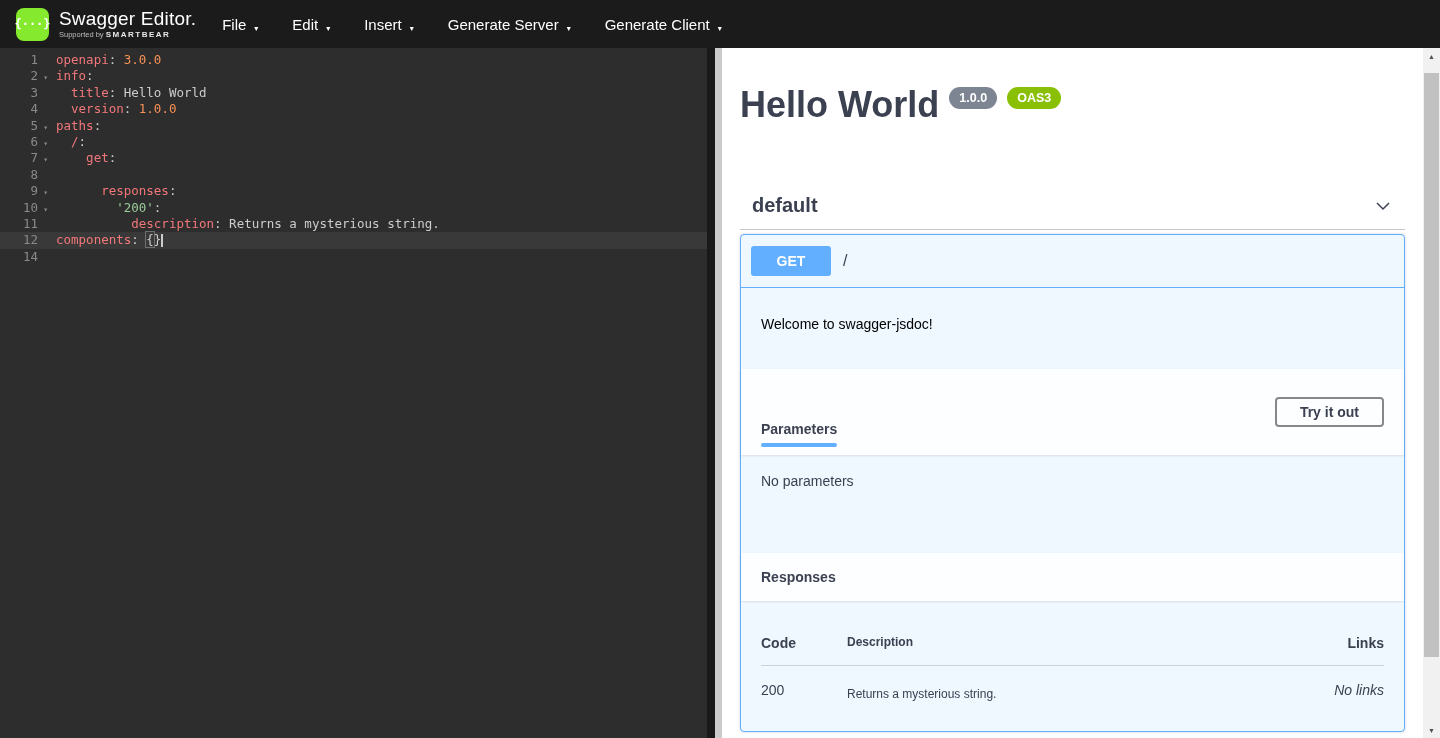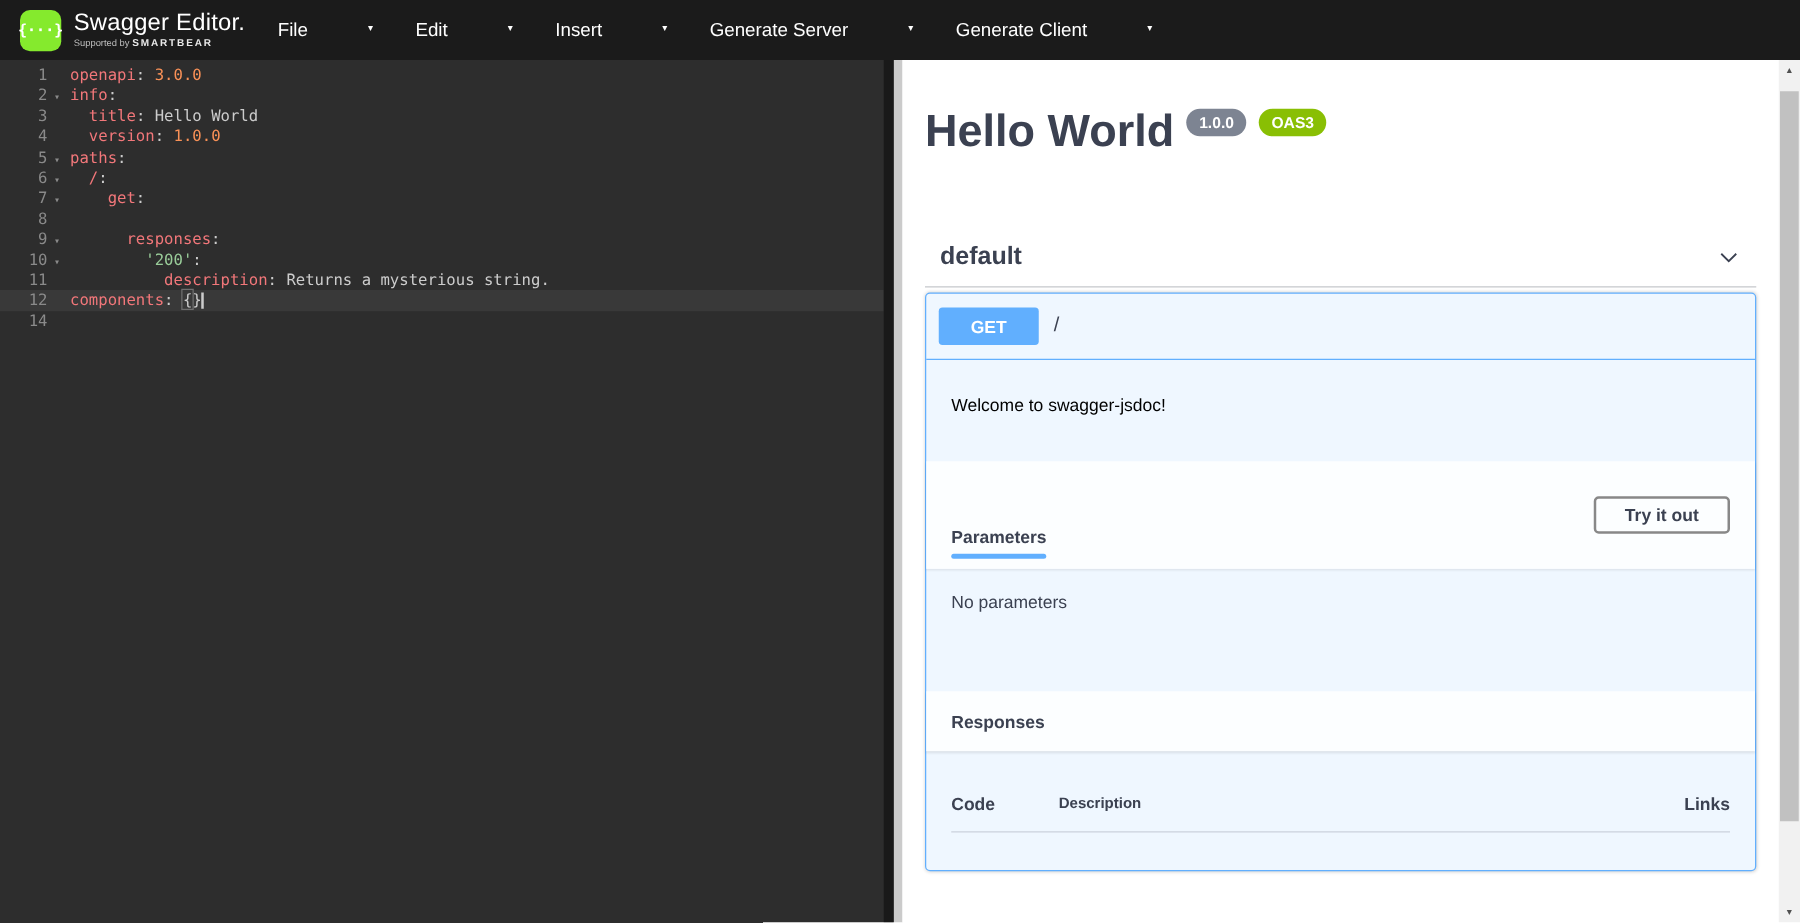--- a/index.html
+++ b/index.html
@@ -12,21 +12,21 @@
   .logo-badge { width:33px; height:33px; background:#85ea2d; border-radius:8px;
                 display:flex; align-items:center; justify-content:center;
                 color:#fff; font-family:"DejaVu Sans Mono", monospace;
                 font-weight:bold; font-size:12px; flex:0 0 auto; }
   .brand-wrap { margin-left:10px; display:flex; flex-direction:column; }
   .brand { color:#fff; font-size:19px; font-weight:500; letter-spacing:.2px; line-height:20px; }
   .brand-sub { font-size:7.5px; color:#bdbdbd; margin-top:1px; }
   .brand-sub b { color:#e8e8e8; letter-spacing:1.5px; font-size:8px; }
   .menus { display:flex; margin-left:26px; }
   .menu-item { color:#fff; font-size:15px; padding:10px 0; margin-right:34px;
-               display:flex; align-items:flex-start; cursor:pointer;gap:40px; }
+               display:flex; align-items:flex-end; cursor:pointer; }
   .menu-caret { font-size:8px; color:#fff; margin-left:8px; margin-top:2px; }
 
   
   .main { display:flex; height:690px; width:1440px; }
 
   
   .editor { width:715px; background:#2d2d2d; position:relative;
             font-family:"DejaVu Sans Mono", monospace; font-size:12.5px;
             line-height:16.4px; padding-top:4px; overflow:hidden; }
   .ed-scrollstrip { position:absolute; right:0; top:0; width:8px; height:100%;
@@ -245,20 +245,25 @@
         <div class="sec-head resp-head-row">
           <h4>Responses</h4>
         </div>
 
         <div class="r-table">
           <div class="r-thead">
             <div class="col-code">Code</div>
             <div class="col-desc">Description</div>
             <div class="col-links">Links</div>
           </div>
+          <div class="r-row">
+            <div class="col-code">200</div>
+            <div class="col-desc">Returns a mysterious string.</div>
+            <div class="col-links">No links</div>
+          </div>
         </div>
       </div>
     </div>
   </div>
 
   <div class="scrollbar">
     <div class="sb-btn up">▲</div>
     <div class="sb-thumb"></div>
     <div class="sb-btn down">▼</div>
   </div>

